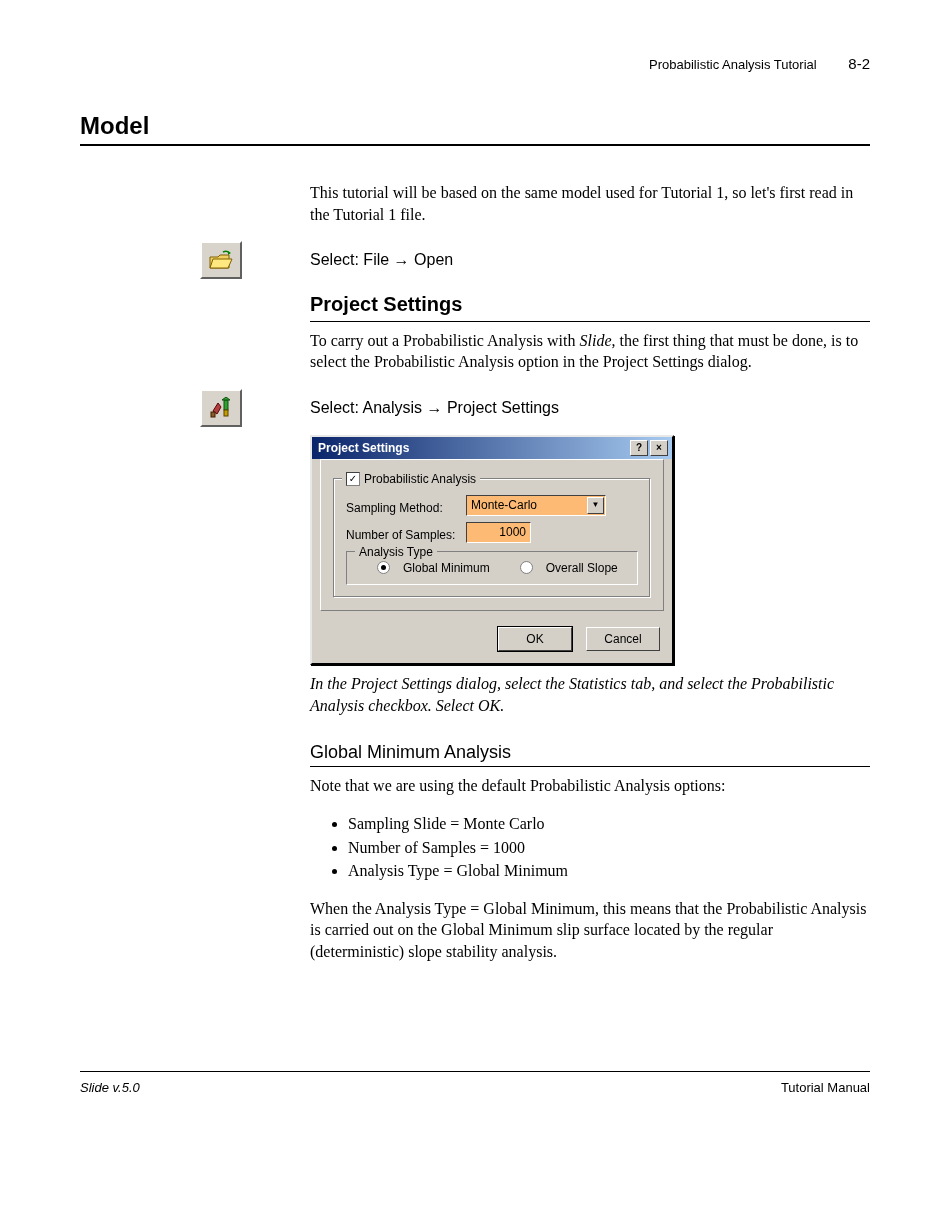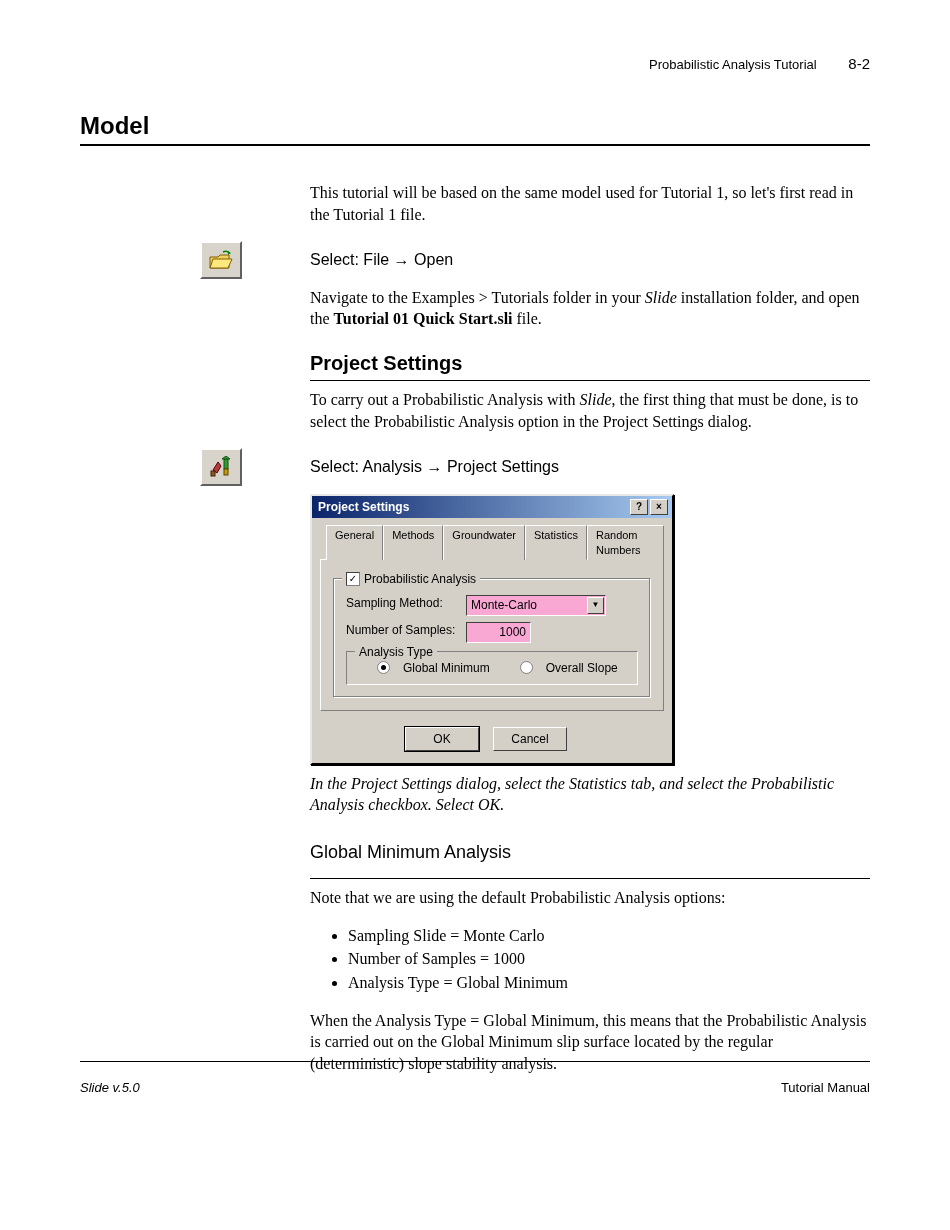--- a/index.html
+++ b/index.html
@@ -54,21 +54,21 @@
     margin: 20px 0 4px 0;
     border-bottom: 1px solid #000;
     padding-bottom: 3px;
   }
   h3.minor {
     font-family: Arial, Helvetica, sans-serif;
     font-weight: normal;
     font-size: 18px;
     margin: 24px 0 4px 0;
     border-bottom: 1px solid #000;
-    padding-bottom: 14px;
+    padding-bottom: 2px;
   }
   ul.bullets { margin: 0 0 16px 0; padding-left: 38px; }
   ul.bullets li { margin: 2px 0; }
   .caption { font-style: italic; margin-top: 14px; }
 
   
   .dialog {
     width: 360px;
     font-family: "MS Sans Serif", Tahoma, Arial, sans-serif;
     font-size: 12px;
@@ -126,24 +126,24 @@
     border-right-color:#fff; border-bottom-color:#fff;
     box-shadow: inset -1px -1px 0 #808080, inset 1px 1px 0 #fff;
     padding: 10px 12px 12px 12px;
     margin-top: 4px;
     position:relative;
   }
   .fieldset .legend {
     position:absolute; top:-8px; left:8px;
     background:#d4d0c8; padding:0 4px; font-size:12px;
   }
-  .formrow { display:flex; align-items:flex-start; gap:10px; margin:6px 0; font-size:12px; }
+  .formrow { display:flex; align-items:flex-end; gap:10px; margin:6px 0; font-size:12px; }
   .formrow label { width: 110px; }
   .txt, .sel {
-    background:#f9a8d4; border:1px solid #808080;
+    background:#fdba74; border:1px solid #808080;
     border-top-color:#404040; border-left-color:#404040;
     border-right-color:#fff; border-bottom-color:#fff;
     font-size:12px; padding:1px 4px; height:17px;
     font-family: inherit;
   }
   .sel { width: 130px; display:flex; justify-content:space-between; align-items:center; }
   .sel .dd {
     width:15px; height:15px; background:#d4d0c8;
     border:1px solid #fff; border-right-color:#404040; border-bottom-color:#404040;
     display:flex; align-items:center; justify-content:center; font-size:8px;
@@ -157,35 +157,35 @@
   }
   .inner-fieldset .legend { top:-8px;text-align:center; }
   .radios { display:flex; gap:30px; padding-left:20px; }
   .radio { display:flex; align-items:center; gap:13px; font-size:12px; }
   .rcircle {
     width:11px; height:11px; border-radius:50%;
     background:#fff; border:1px solid #808080;
     display:flex; align-items:center; justify-content:center;
   }
   .rcircle.on::after { content:""; width:5px; height:5px; background:#000; border-radius:50%; }
-  .dlg-buttons { display:flex; justify-content:center; gap:14px; padding: 8px 12px 12px 0; }
+  .dlg-buttons { display:flex; justify-content:flex-end; gap:14px; padding: 8px 12px 12px 0; }
   .pushbtn {
     width:72px; height:22px;
     background:#d4d0c8;
     border:1px solid #fff;
     border-right-color:#404040; border-bottom-color:#404040;
     font-size:12px; font-family:inherit;
     display:flex; align-items:center; justify-content:center;
   }
   .pushbtn.default { box-shadow: 0 0 0 1px #000; }
   .footer {
     position:absolute;
     bottom:40px; left:80px; right:80px;
     border-top:1px solid #000;
-    padding-top:18px;
+    padding-top:8px;
     display:flex; justify-content:space-between;
     font-family: Arial, Helvetica, sans-serif;
     font-size:13px;
   }
   .footer .left { font-style:italic; }
 </style>
 </head>
 <body>
 
 <div class="page">
@@ -209,23 +209,20 @@
         <svg width="24" height="20" viewBox="0 0 24 20">
           <polygon points="1,7 9,7 11,5 20,5 20,18 1,18" fill="#f0d060" stroke="#806000"></polygon>
           <polygon points="4,9 23,9 19,18 1,18" fill="#ffe880" stroke="#806000"></polygon>
           <path d="M14,2 Q18,0 20,3" stroke="#008000" fill="none" stroke-width="1.5"></path>
           <polygon points="19,1 22,3 19,5" fill="#008000"></polygon>
         </svg>
       </div>
     </div>
     <div class="main-col">
       <p class="sans menu-path">Select: File → Open</p>
-      <p>
-        <span>Navigate to the Examples &gt; Tutorials folder in your </span><span class="italic">Slide</span><span> installation folder, and open the </span><b>Tutorial 01 Quick Start.sli</b><span> file.</span>
-      </p>
 
       <h2 class="subheading">Project Settings</h2>
       <p>
         <span>To carry out a Probabilistic Analysis with </span><span class="italic">Slide</span><span>, the first thing that must be done, is to select the Probabilistic Analysis option in the Project Settings dialog.</span>
       </p>
     </div>
   </div>
 
   <div class="content-row" style="margin-top:0;">
     <div class="side-col">
@@ -242,27 +239,20 @@
     <div class="main-col">
       <p class="sans menu-path">Select: Analysis → Project Settings</p>
 
       <div class="dialog">
         <div class="titlebar">
           <span>Project Settings</span>
           <div class="btns">
             <div class="winbtn">?</div>
             <div class="winbtn">×</div>
           </div>
-        </div>
-        <div class="tabs">
-          <div class="tab">General</div>
-          <div class="tab">Methods</div>
-          <div class="tab">Groundwater</div>
-          <div class="tab active">Statistics</div>
-          <div class="tab">Random Numbers</div>
         </div>
         <div class="tabpanel">
           <div class="fieldset">
             <div class="legend" style="display:flex;align-items:center;gap:4px;">
               <div class="chkbox">✓</div>
               <span>Probabilistic Analysis</span>
             </div>
             <div class="formrow">
               <label>Sampling Method:</label>
               <div class="sel">

